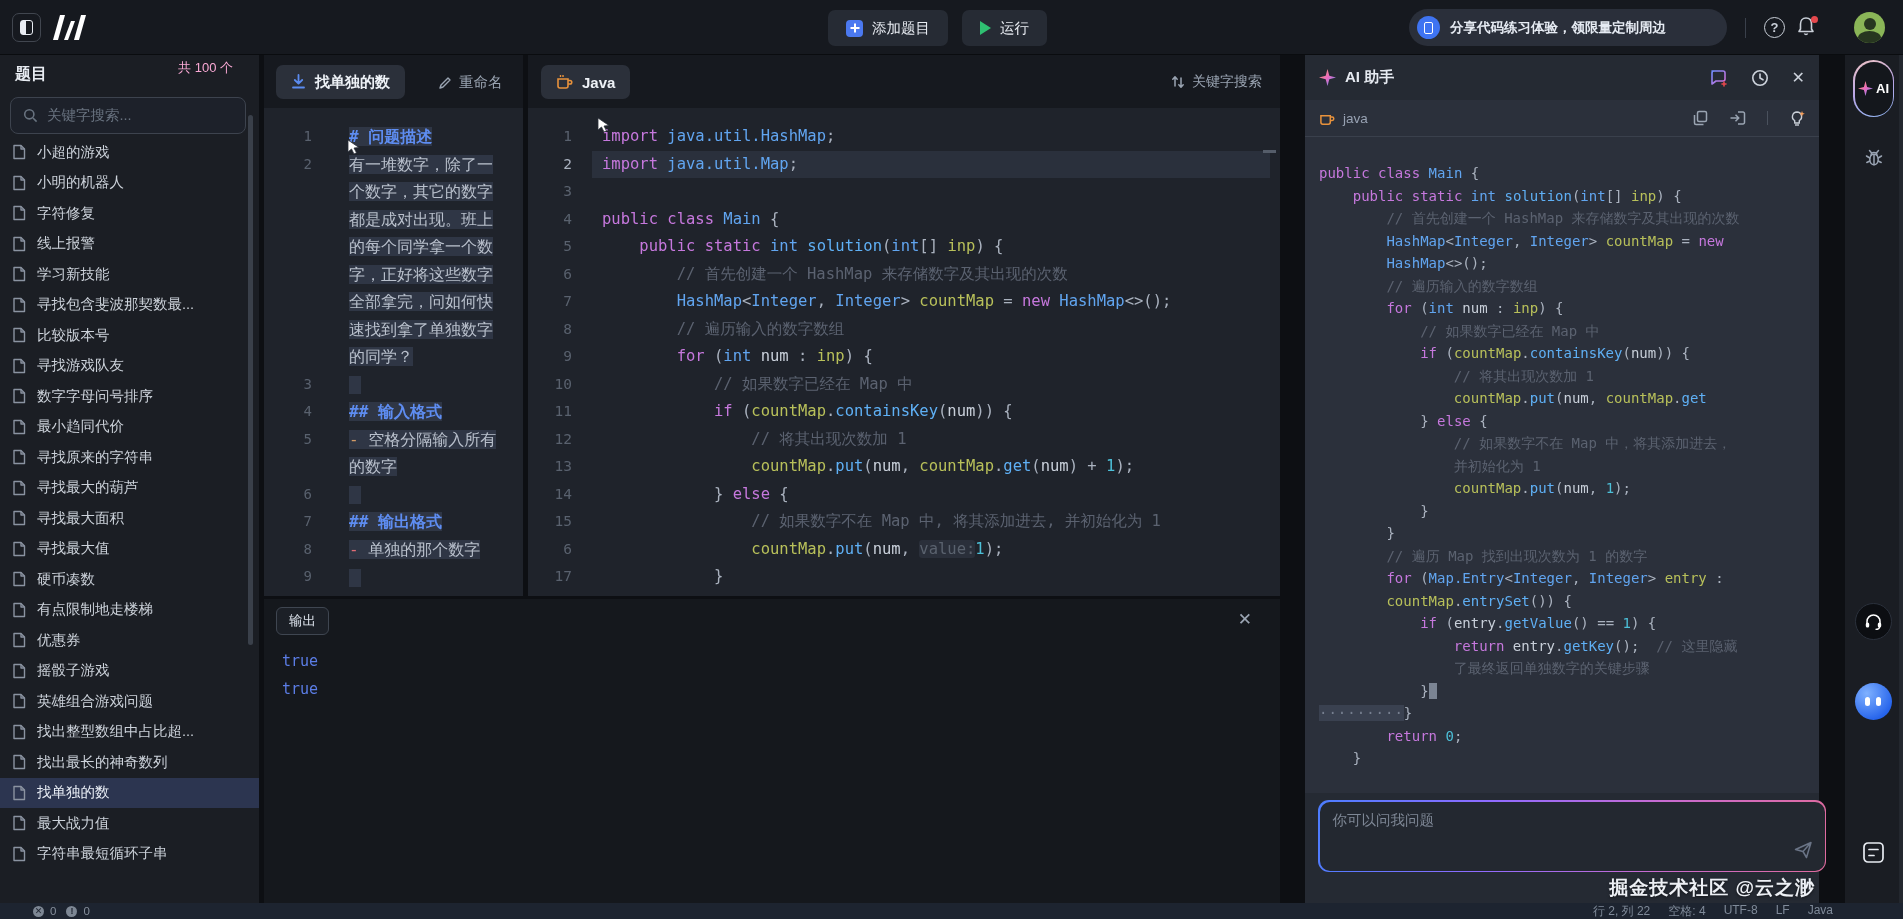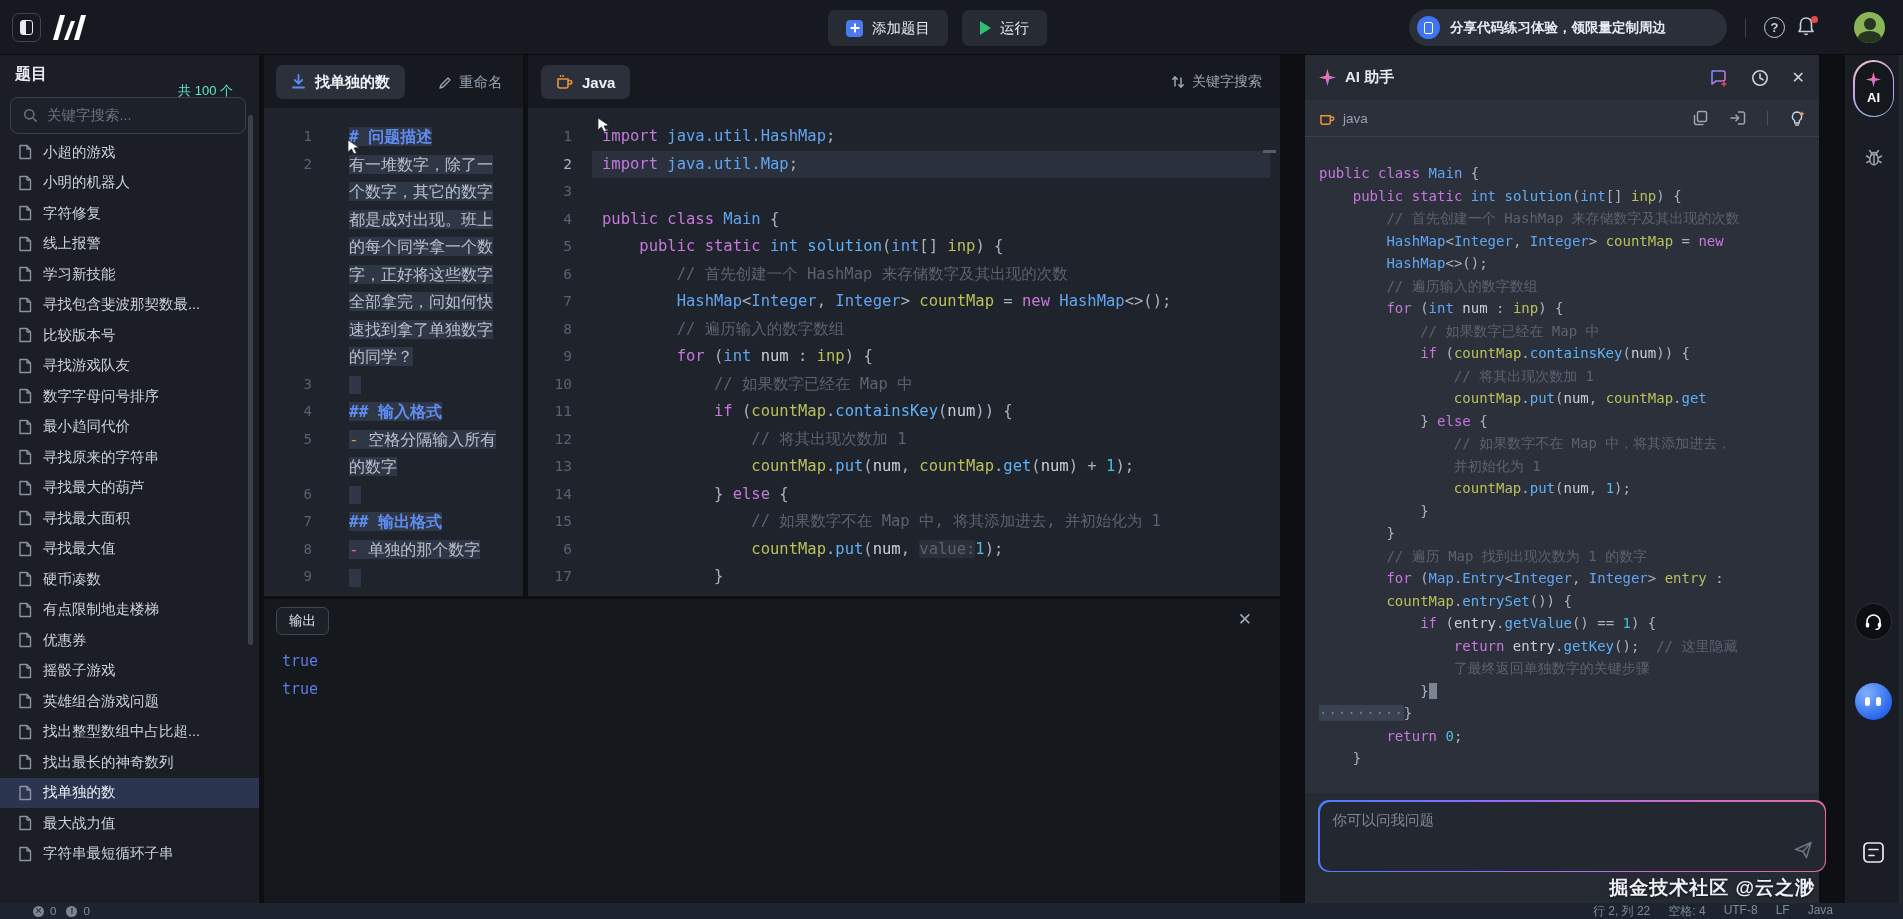--- a/index.html
+++ b/index.html
@@ -35,26 +35,26 @@
   #bell-btn { position:absolute; left:1796px; top:16px; width:22px; height:22px; cursor:pointer; }
   #bell-btn::after { content:""; position:absolute; right:0; top:0; width:7px; height:7px; border-radius:50%; background:#e5484d; }
   #avatar { position:absolute; left:1854px; top:12px; width:31px; height:31px; border-radius:50%; background:#8ab557;
     overflow:hidden; cursor:pointer; }
   #avatar::before { content:""; position:absolute; left:9.5px; top:6px; width:12px; height:12px; border-radius:50%; background:#273620; }
   #avatar::after { content:""; position:absolute; left:4px; top:19px; width:23px; height:14px; border-radius:50%; background:#273620; }
 
   
   #sidebar { position:absolute; left:0; top:55px; width:259px; height:848px; background:#1b1e24; }
   #sb-title { position:absolute; left:15px; top:9px; font-size:16px; font-weight:700; color:#e8ecf2; }
-  #sb-count { position:absolute; right:26px; top:27px; font-size:13px; color:#5eead4; }
+  #sb-count { position:absolute; right:26px; top:4px; font-size:13px; color:#f9a8d4; }
   #sb-search { position:absolute; left:10px; top:42px; width:236px; height:37px; border:1px solid #3d434e; border-radius:8px;
     background:#1d212a; display:flex; align-items:center; gap:9px; padding:0 12px; }
   #sb-search span { color:#68727f; font-size:14.5px; }
   #sb-list { position:absolute; left:0; top:82px; width:259px; height:766px; overflow:hidden; }
-  .sb-item { height:30.5px; display:flex; align-items:center; gap:11px; padding-left:18px; cursor:pointer; }
+  .sb-item { height:30.5px; display:flex; align-items:center; gap:11px; padding-left:12px; cursor:pointer; }
   .sb-item .lbl { font-size:14.5px; color:#ccd2da; white-space:nowrap; overflow:hidden; text-overflow:ellipsis; max-width:195px; }
   .sb-item.sel { background:#2c3550; }
   .sb-item.sel .lbl { color:#e8edf5; }
   #sb-scroll { position:absolute; right:6px; top:60px; width:5px; height:530px; border-radius:3px; background:#3a404a; }
 
   
   .panel-head { position:absolute; left:0; top:0; right:0; height:53px; background:#16191f; }
   #problem-panel { position:absolute; left:264px; top:55px; width:259px; height:541px; background:#1f232b; }
   #code-panel { position:absolute; left:528px; top:55px; width:752px; height:541px; background:#1f232b; }
   .tab-chip { position:absolute; top:10px; height:34px; background:#2b303a; border-radius:7px; display:flex; align-items:center;
@@ -122,21 +122,21 @@
   #ai-input .inner { width:100%; height:100%; border-radius:10px; background:#232830; position:relative; }
   #ai-input .ph { position:absolute; left:13px; top:9px; color:#7e8795; font-size:14.5px; }
   #ai-send { position:absolute; right:12px; bottom:8px; cursor:pointer; }
   #watermark { position:absolute; right:4px; top:820px; font-size:19px; font-weight:600; color:#edf0f5;
     text-shadow:0 1px 3px rgba(0,0,0,.55); letter-spacing:1px; }
 
   
   #strip { position:absolute; left:1845px; top:55px; width:58px; height:848px; background:#1a1d23; }
   #ai-pill { position:absolute; left:8px; top:5px; width:41px; height:57px; border-radius:21px;
     background:linear-gradient(160deg,#f0c4c4,#b9a6e8,#8fb6f2); padding:1.5px; cursor:pointer; }
-  #ai-pill .in { width:100%; height:100%; border-radius:20px; background:#14171c; display:flex; flex-direction:column;
+  #ai-pill .in { width:100%; height:100%; border-radius:20px; background:#14171c; display:flex; 
     align-items:center; justify-content:center; gap:3px; }
   #ai-pill .lbl { color:#fff; font-size:13px; font-weight:700; }
   #bug-btn { position:absolute; left:19px; top:93px; cursor:pointer; }
   #contact-btn { position:absolute; left:10px; top:548px; width:37px; height:37px; border-radius:50%; background:#0c0e12;
     border:1px solid #2b313c; cursor:pointer; display:flex; align-items:center; justify-content:center; }
   #bot-btn { position:absolute; left:10px; top:628px; width:37px; height:37px; border-radius:50%;
     background:radial-gradient(circle at 32% 28%,#7fb1ff,#2563eb 75%); cursor:pointer; }
   #bot-btn::before { content:""; position:absolute; left:10px; top:14px; width:5px; height:9px; border-radius:3px; background:#fff; }
   #bot-btn::after { content:""; position:absolute; left:21px; top:14px; width:5px; height:9px; border-radius:3px; background:#fff; }
   #feedback-btn { position:absolute; left:17px; top:786px; cursor:pointer; }

